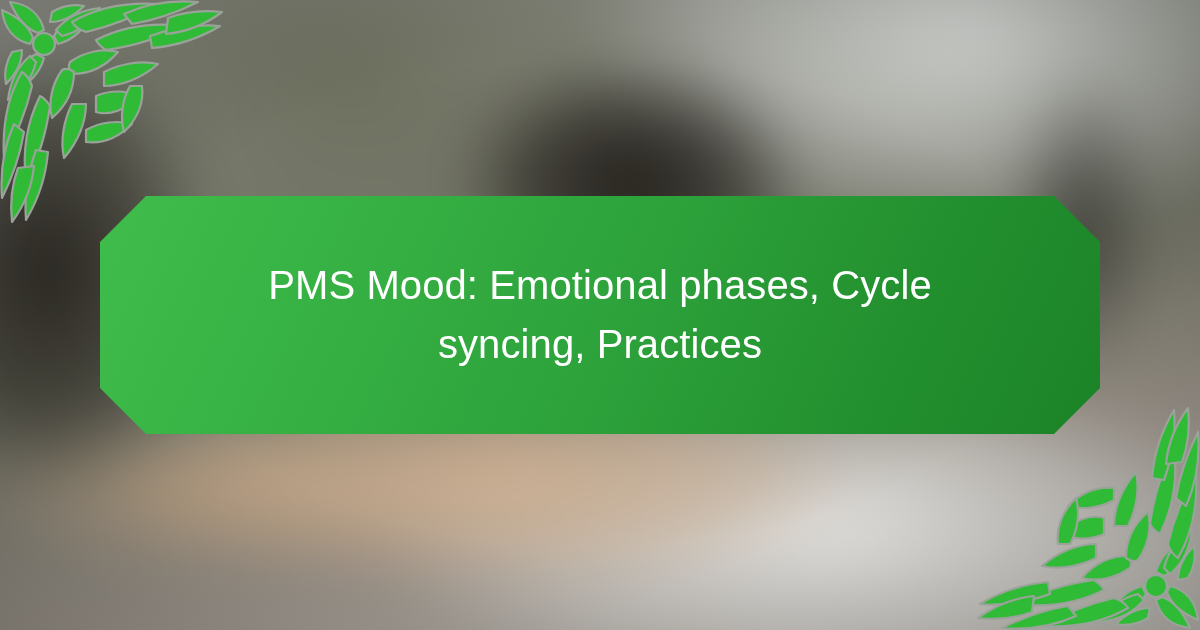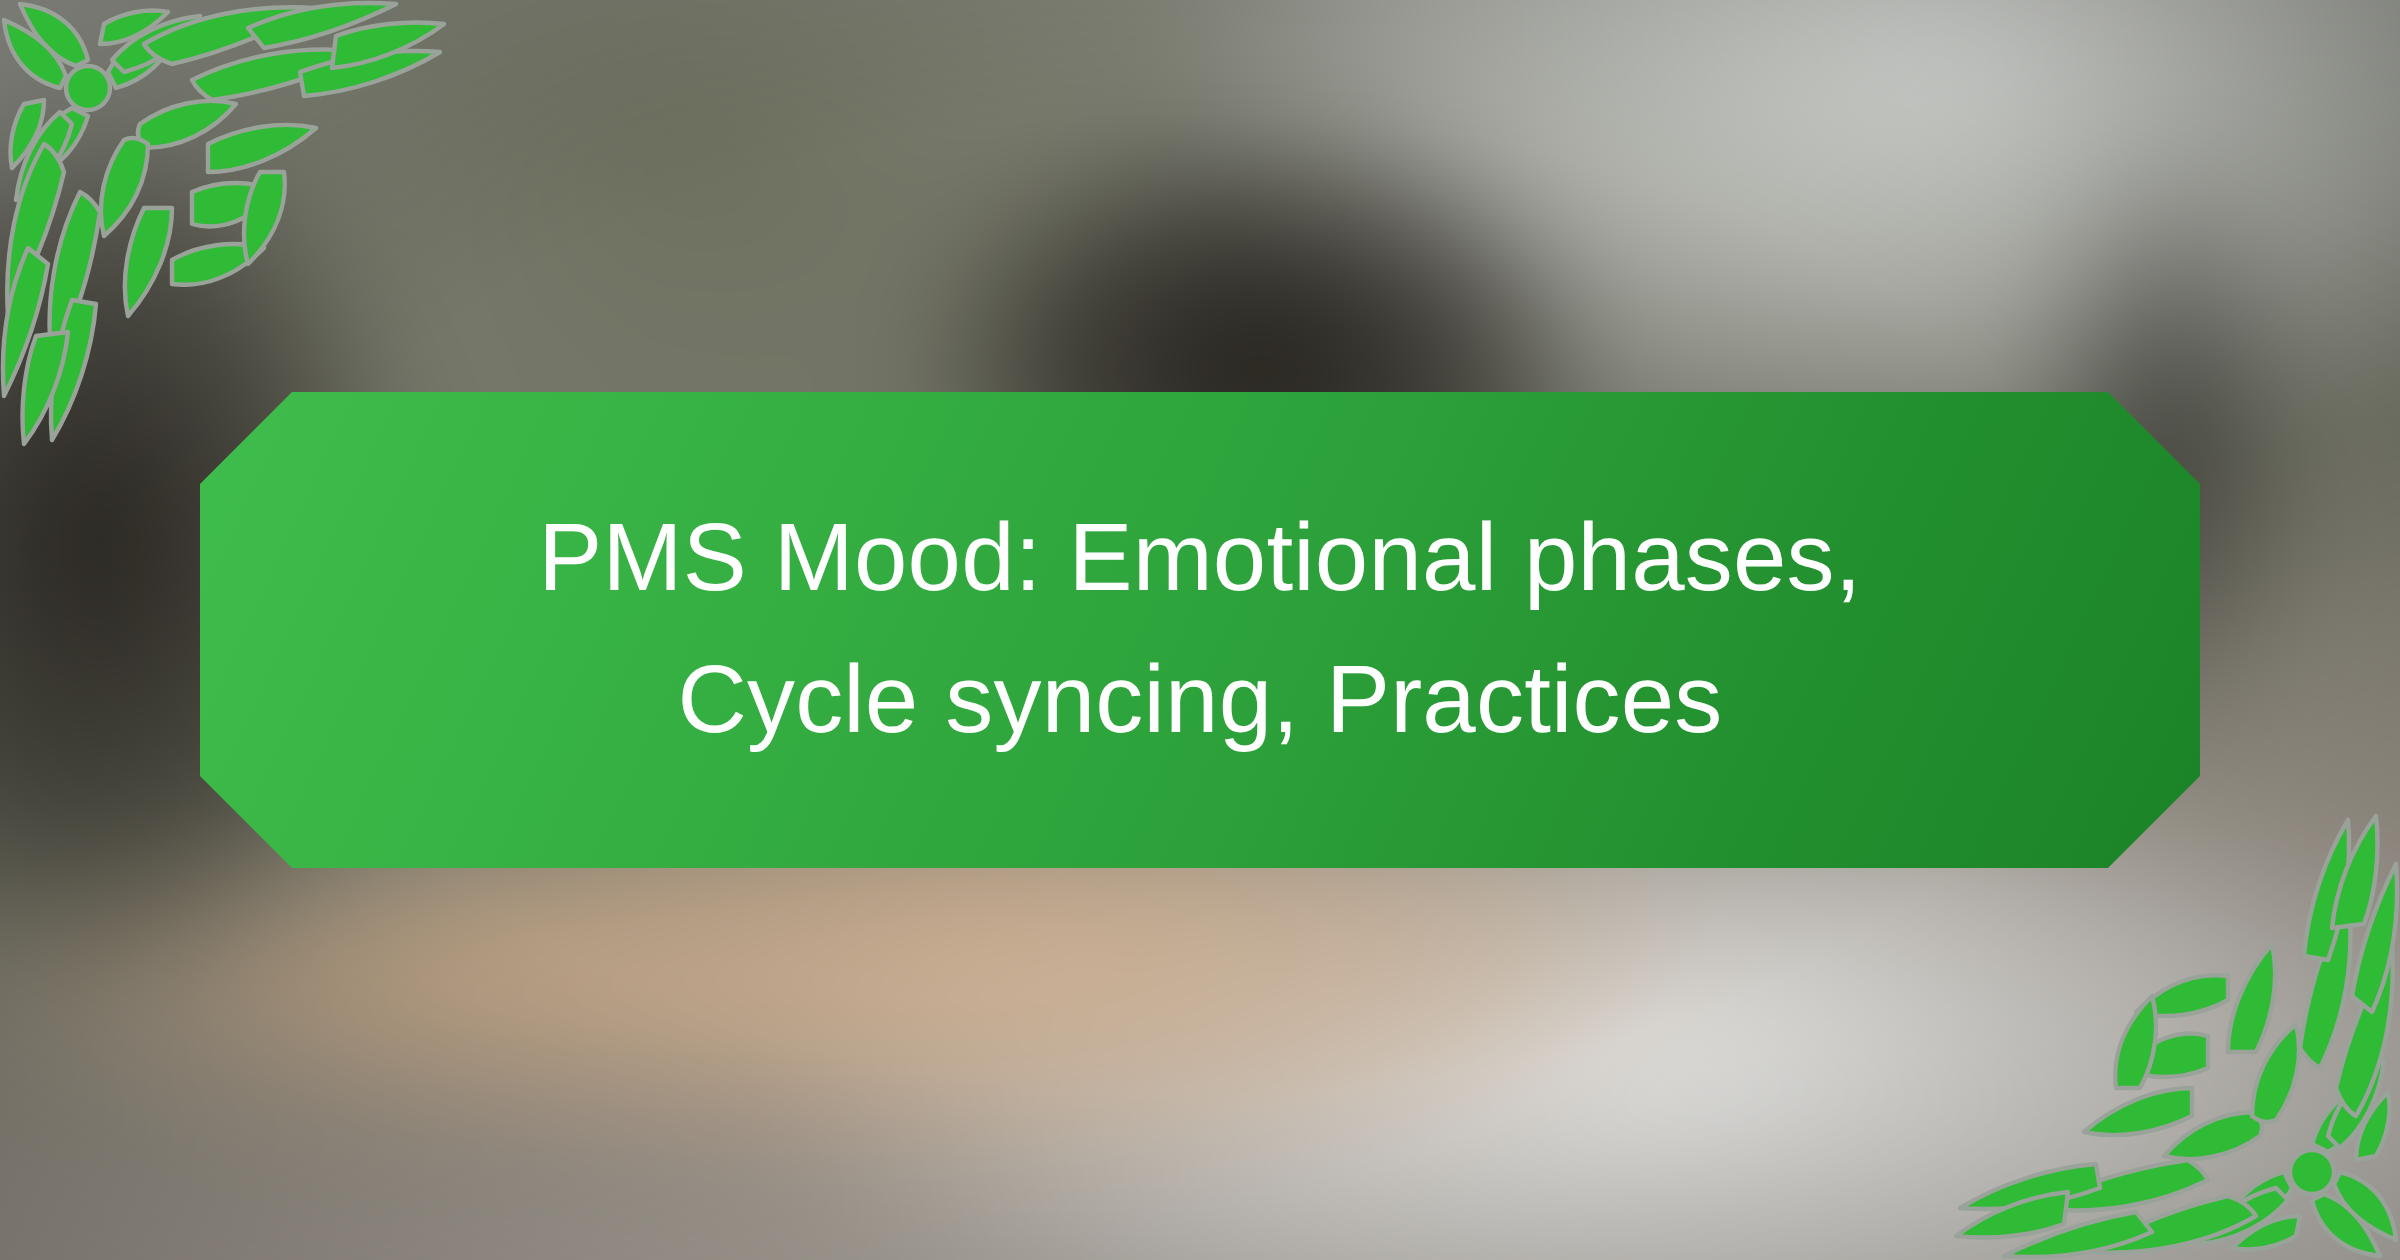--- a/index.html
+++ b/index.html
@@ -79,21 +79,21 @@
       0 46px
     );
     display: flex;
     align-items: center;
     justify-content: center;
     box-sizing: border-box;
     padding: 0 66px;
   }
   .banner-title {
     color: #ffffff;
-    font-size: 48px;
+    font-size: 40px;
     line-height: 1.48;
     font-weight: 400;
     text-align: center;
     letter-spacing: 0.1px;
     max-width: 790px;
     text-rendering: optimizeLegibility;
   }
 </style>
 </head>
 <body>

